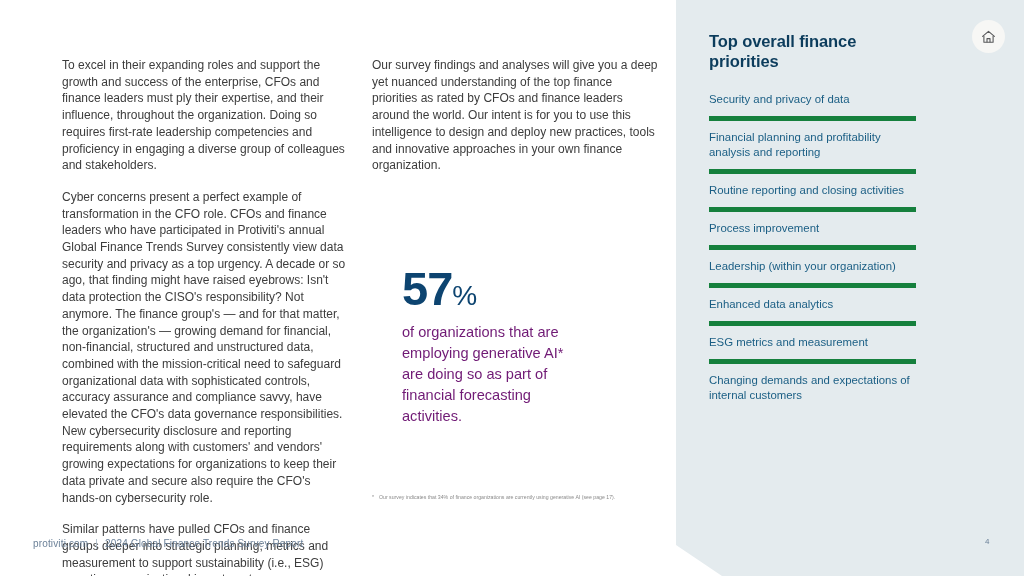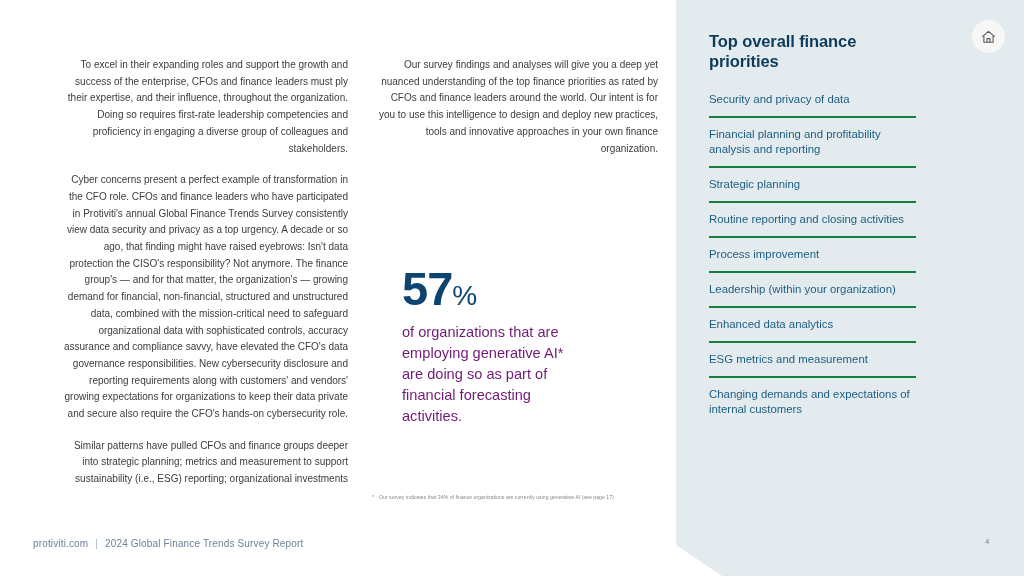--- a/index.html
+++ b/index.html
@@ -72,44 +72,43 @@
     list-style: none;
     margin: 0;
     padding: 0;
   }
   .priority-item {
     font-size: 11.4px;
     color: #1a5e84;
     line-height: 1.32;
     padding: 0 0 9px 0;
     margin: 0 0 9px 0;
-    border-bottom: 2px solid #15803d;
+    border-bottom: 5px solid #15803d;
     cursor: pointer;
   }
   .priority-item.last {
     border-bottom: none;
     padding-bottom: 0;
     margin-bottom: 0;
   }
 
   
   .col {
     position: absolute;
     top: 57px;
     width: 286px;
   }
   .col-left  { left: 62px; }
   .col-right { left: 372px; }
 
   .para {
-    font-size: 10px;
+    font-size: 12px;
     line-height: 16.7px;
     color: #3c3c3c;
     margin: 0 0 15px 0;
-    text-align: right;
   }
 
   
   .stat-block {
     position: absolute;
     left: 402px;
     top: 265px;
     width: 250px;
   }
   .stat-number {
@@ -215,21 +214,20 @@
   <div class="footnote">
     <span class="footnote-marker">*</span>
     <span class="footnote-text">Our survey indicates that 34% of finance organizations are currently using generative AI (see page 17).</span>
   </div>
 
   <div class="panel-inner">
     <h2 class="panel-title">Top overall finance priorities</h2>
     <ul class="priority-list">
       <li class="priority-item">Security and privacy of data</li>
       <li class="priority-item">Financial planning and profitability analysis and reporting</li>
-      <li class="priority-item">Strategic planning</li>
       <li class="priority-item">Routine reporting and closing activities</li>
       <li class="priority-item">Process improvement</li>
       <li class="priority-item">Leadership (within your organization)</li>
       <li class="priority-item">Enhanced data analytics</li>
       <li class="priority-item">ESG metrics and measurement</li>
       <li class="priority-item last">Changing demands and expectations of internal customers</li>
     </ul>
   </div>
 
   <div class="footer">

